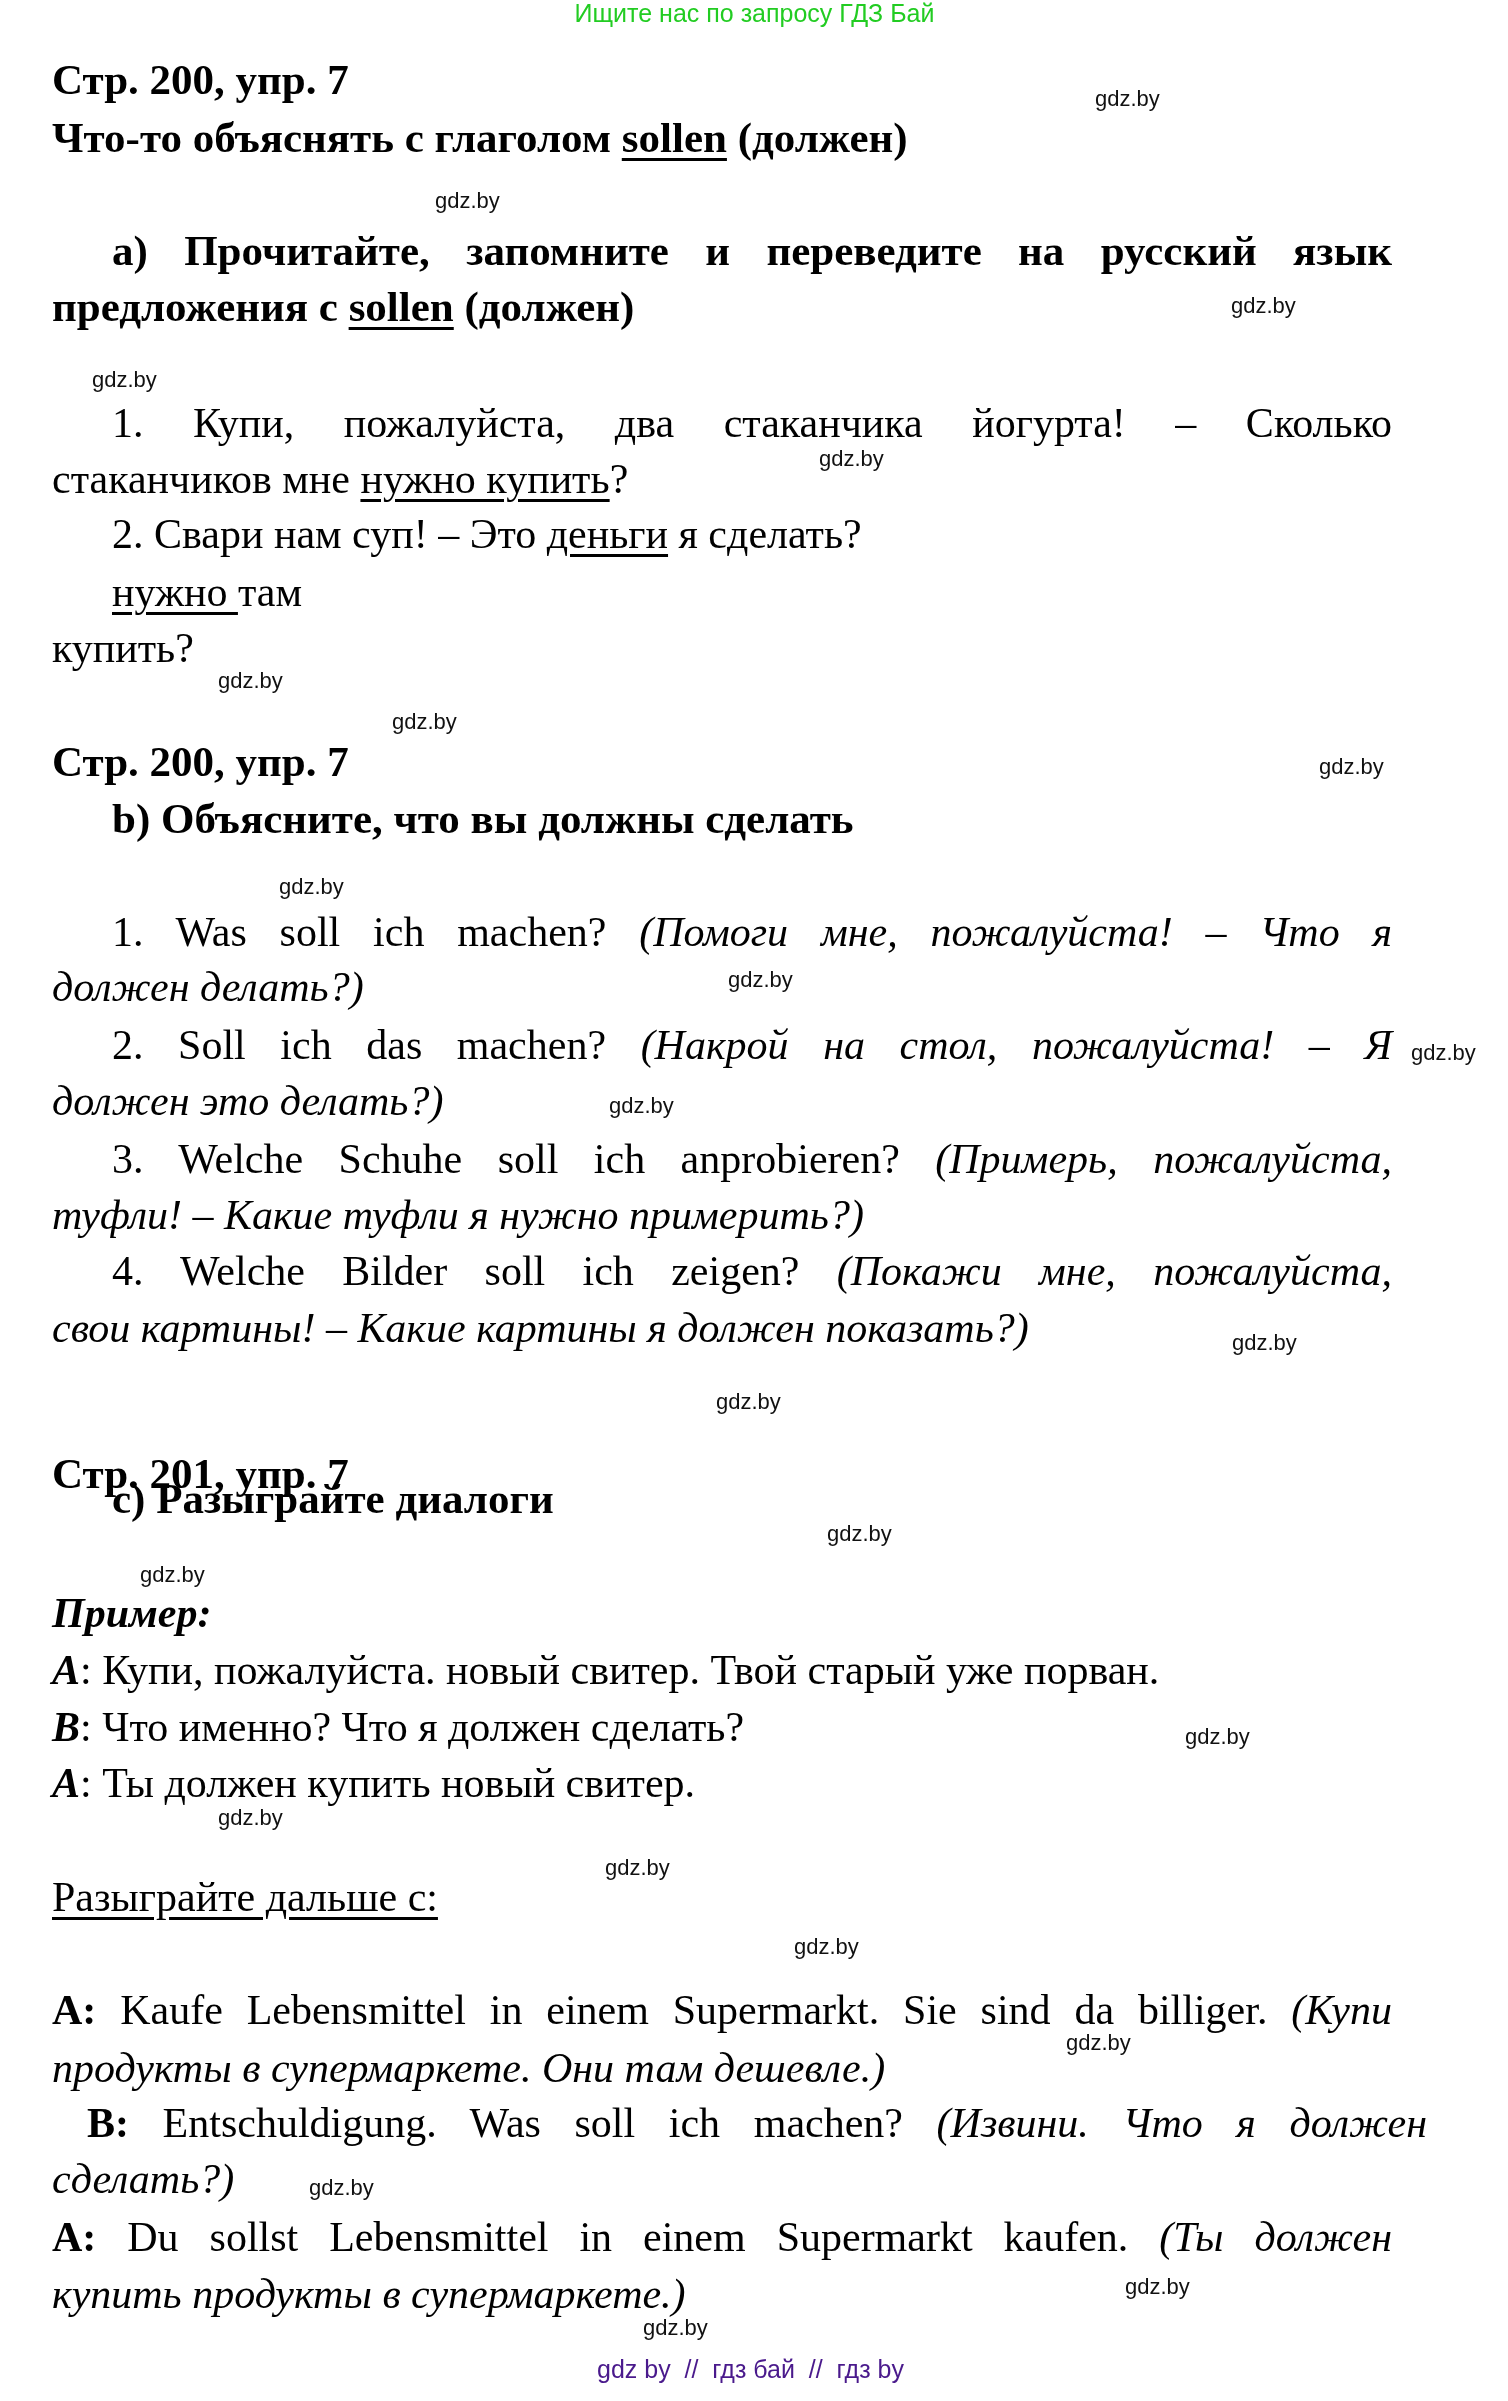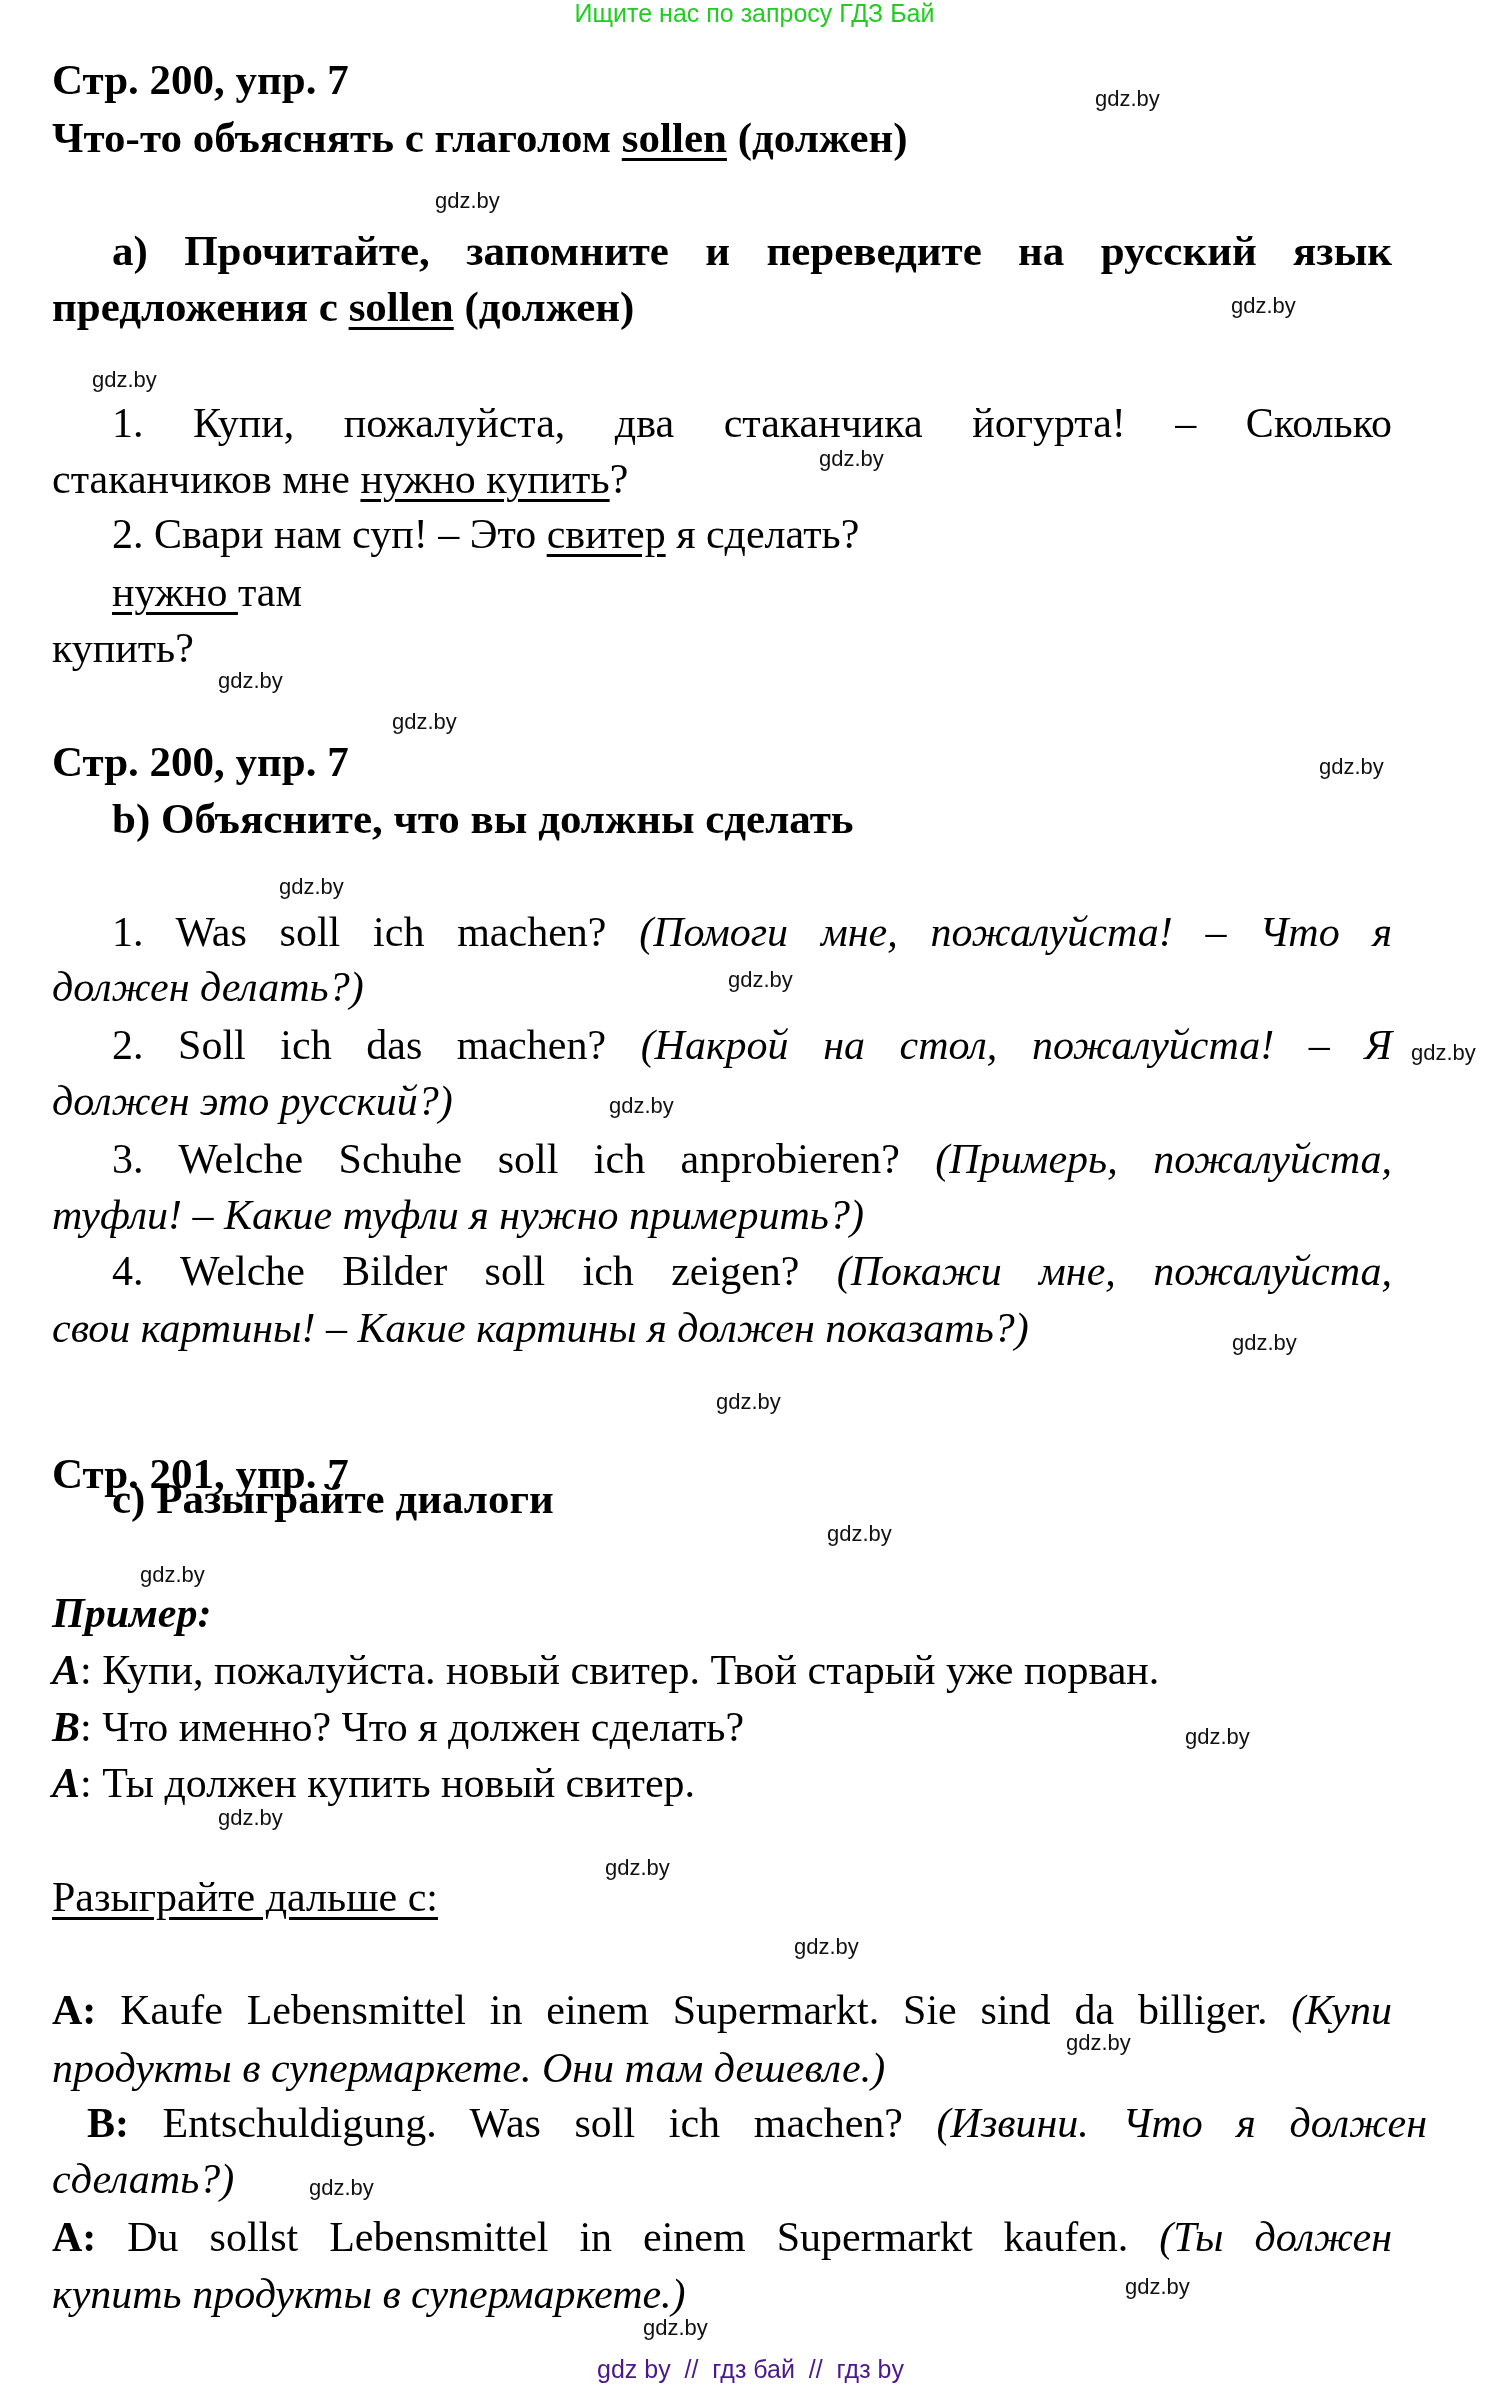--- a/index.html
+++ b/index.html
@@ -27,34 +27,34 @@
 <div class="top-banner" style="color:#22CC22;">Ищите нас по запросу ГДЗ Бай</div>
 
 <div class="ln head" style="top:56px;">Стр. 200, упр. 7</div>
 <div class="ln head" style="top:114px;"><span>Что-то объяснять с глаголом </span><span class="u">sollen</span><span> (должен)</span></div>
 
 <div class="ln head just indent" style="top:227px;">a) Прочитайте, запомните и переведите на русский язык</div>
 <div class="ln head" style="top:283px;"><span>предложения с </span><span class="u">sollen</span><span> (должен)</span></div>
 
 <div class="ln just indent" style="top:399px;">1. Купи, пожалуйста, два стаканчика йогурта! – Сколько</div>
 <div class="ln" style="top:455px;"><span>стаканчиков мне </span><span class="u">нужно купить</span><span>?</span></div>
-<div class="ln indent" style="top:510px;"><span>2. Свари нам суп! – Это </span><span class="u">свитер</span><span> я сделать?</span></div>
+<div class="ln indent" style="top:510px;"><span>2. Свари нам суп! – Это </span><span class="u">деньги</span><span> я сделать?</span></div>
 <div class="ln indent" style="top:568px; display:flex; justify-content:space-between;">
     <span><span class="u">нужно </span><span>там</span></span>
   </div>
 <div class="ln" style="top:624px;">купить?</div>
 
 <div class="ln head" style="top:738px;">Стр. 200, упр. 7</div>
 <div class="ln head indent" style="top:795px;">b) Объясните, что вы должны сделать</div>
 
 <div class="ln just indent" style="top:908px;"><span>1. Was soll ich machen? </span><span class="i">(Помоги мне, пожалуйста! – Что я</span></div>
 <div class="ln i" style="top:963px;">должен делать?)</div>
 
 <div class="ln just indent" style="top:1021px;"><span>2. Soll ich das machen? </span><span class="i">(Накрой на стол, пожалуйста! – Я</span></div>
-<div class="ln i" style="top:1077px;">должен это русский?)</div>
+<div class="ln i" style="top:1077px;">должен это делать?)</div>
 
 <div class="ln just indent" style="top:1135px;"><span>3. Welche Schuhe soll ich anprobieren? </span><span class="i">(Примерь, пожалуйста,</span></div>
 <div class="ln i" style="top:1191px;">туфли! – Какие туфли я нужно примерить?)</div>
 
 <div class="ln just indent" style="top:1247px;"><span>4. Welche Bilder soll ich zeigen? </span><span class="i">(Покажи мне, пожалуйста,</span></div>
 <div class="ln i" style="top:1304px;">свои картины! – Какие картины я должен показать?)</div>
 
 <div class="ln head" style="top:1418px;margin-top:32px;">Стр. 201, упр. 7</div>
 <div class="ln head indent" style="top:1475px;">c) Разыграйте диалоги</div>
 

